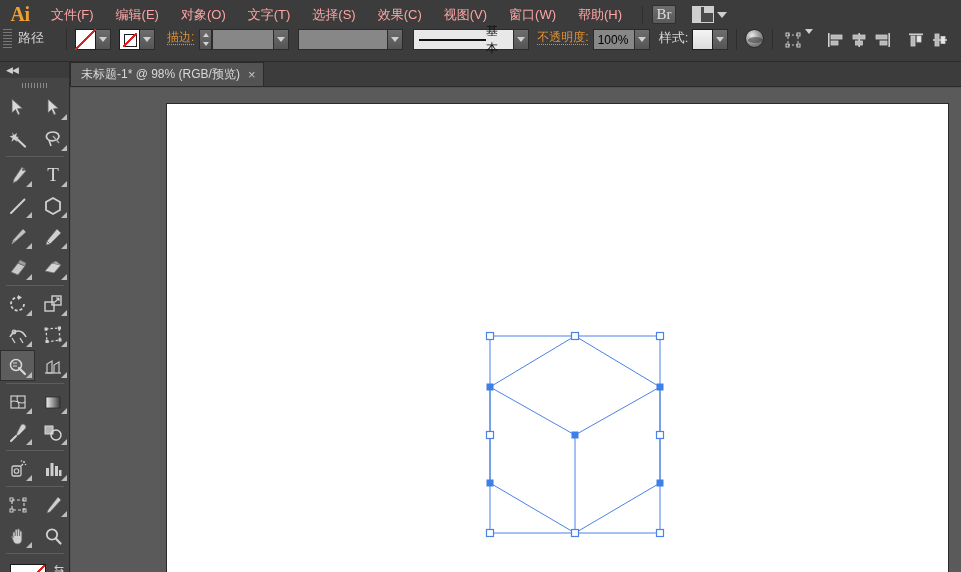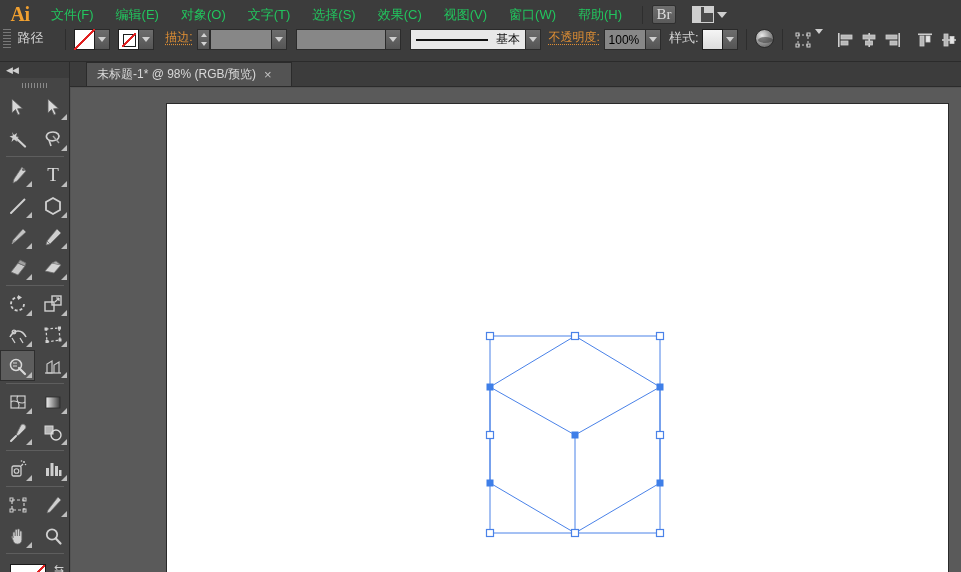--- a/index.html
+++ b/index.html
@@ -26,21 +26,21 @@
   }
   .ai-logo {
     width: 40px; height: 29px;
     display: flex; align-items: center; justify-content: center;
     color: #f0a030; font-size: 20px; font-weight: bold;
     font-family: "Liberation Serif", serif;
     letter-spacing: -0.5px;
   }
   .menu-item {
     padding: 0 11px; height: 29px; line-height: 29px;
-    color: #22c55e; font-size: 13px;
+    color: #fca5a5; font-size: 13px;
     cursor: default; white-space: nowrap;
   }
   .menubar-sep {
     width: 1px; height: 18px; background: #2e2e2e;
     margin: 0 9px;
   }
   .br-btn {
     width: 24px; height: 19px;
     background: linear-gradient(#6e6e6e,#5a5a5a);
     border: 1px solid #2f2f2f; border-radius: 2px;
@@ -159,21 +159,21 @@
     position: absolute; left: 70px; top: 62px;
     width: 891px; height: 25px;
     background: #3c3c3c;
     border-bottom: 1px solid #2b2b2b;
     display: flex; align-items: flex-end;
   }
   .doc-tab {
     height: 24px; background: #535353;
     border: 1px solid #2b2b2b; border-bottom: none;
     display: flex; align-items: center; gap: 8px;
-    padding: 0 20px 0 10px; margin-left: 16px;
+    padding: 0 8px 0 10px; margin-left: 0;
     color: #d8d8d8; font-size: 12px; white-space: nowrap;
   }
   .tab-close { color:#c2c2c2; font-size:13px; line-height:1; }
 
   
   .toolbar {
     position: absolute; left: 0; top: 62px;
     width: 70px; height: 510px;
     background: #454545;
     border-right: 1px solid #2b2b2b;
@@ -290,21 +290,21 @@
         <div class="dd-arrow"></div>
       </div>
     <div style="width:9px;"></div>
 
     <div class="gray-field" style="width:90px;"></div>
     <div class="dd-btn">
         <div class="dd-arrow"></div>
       </div>
     <div style="width:10px;"></div>
 
-    <div class="white-field" style="width:116px;">
+    <div class="white-field" style="width:101px;">
       <span class="stroke-line"></span>
       <span>基本</span>
     </div>
     <div class="dd-btn">
         <div class="dd-arrow"></div>
       </div>
     <div style="width:8px;"></div>
     <div class="cb-label-orange">不透明度:</div>
     <div style="width:4px;"></div>
     <div class="opacity-field">100%</div>

